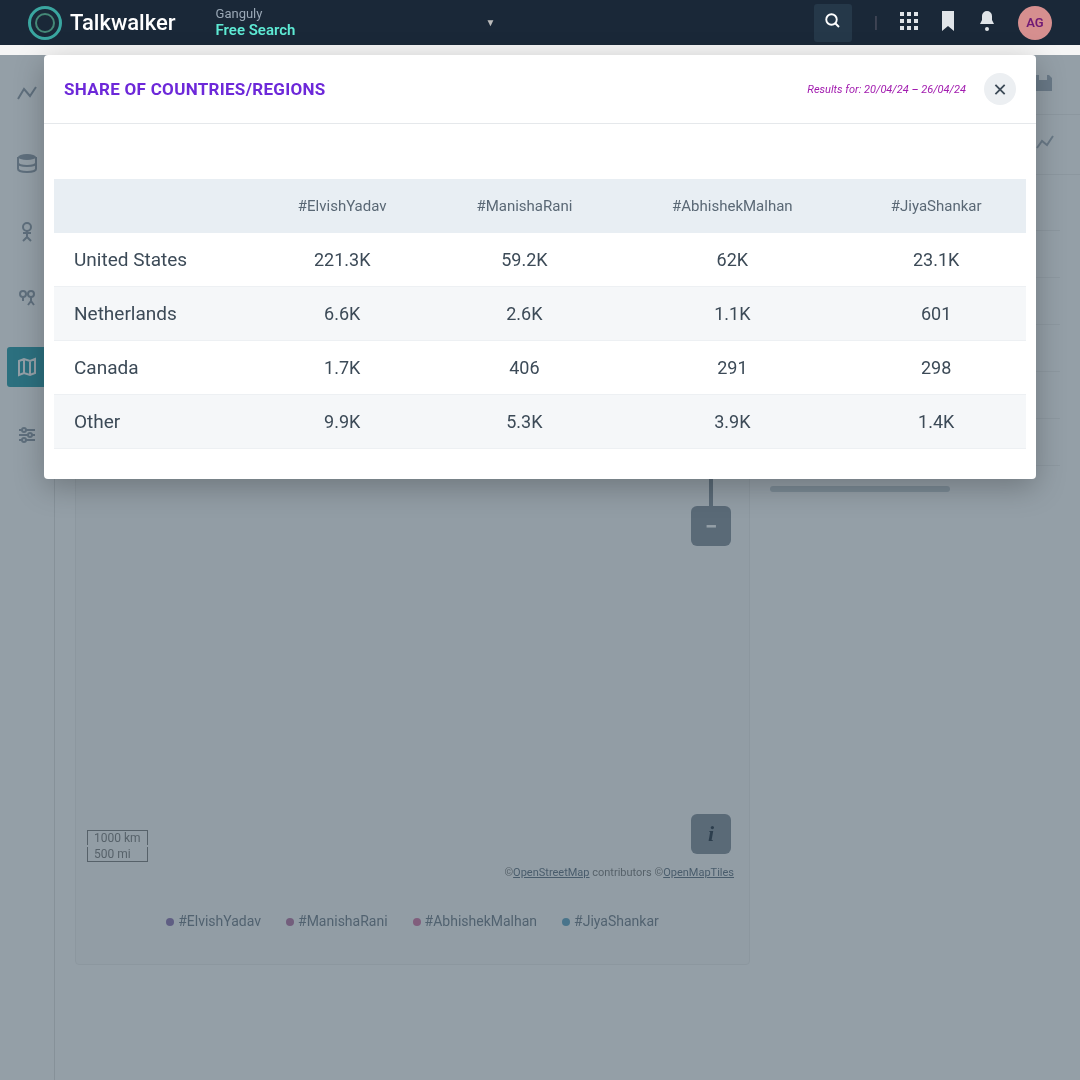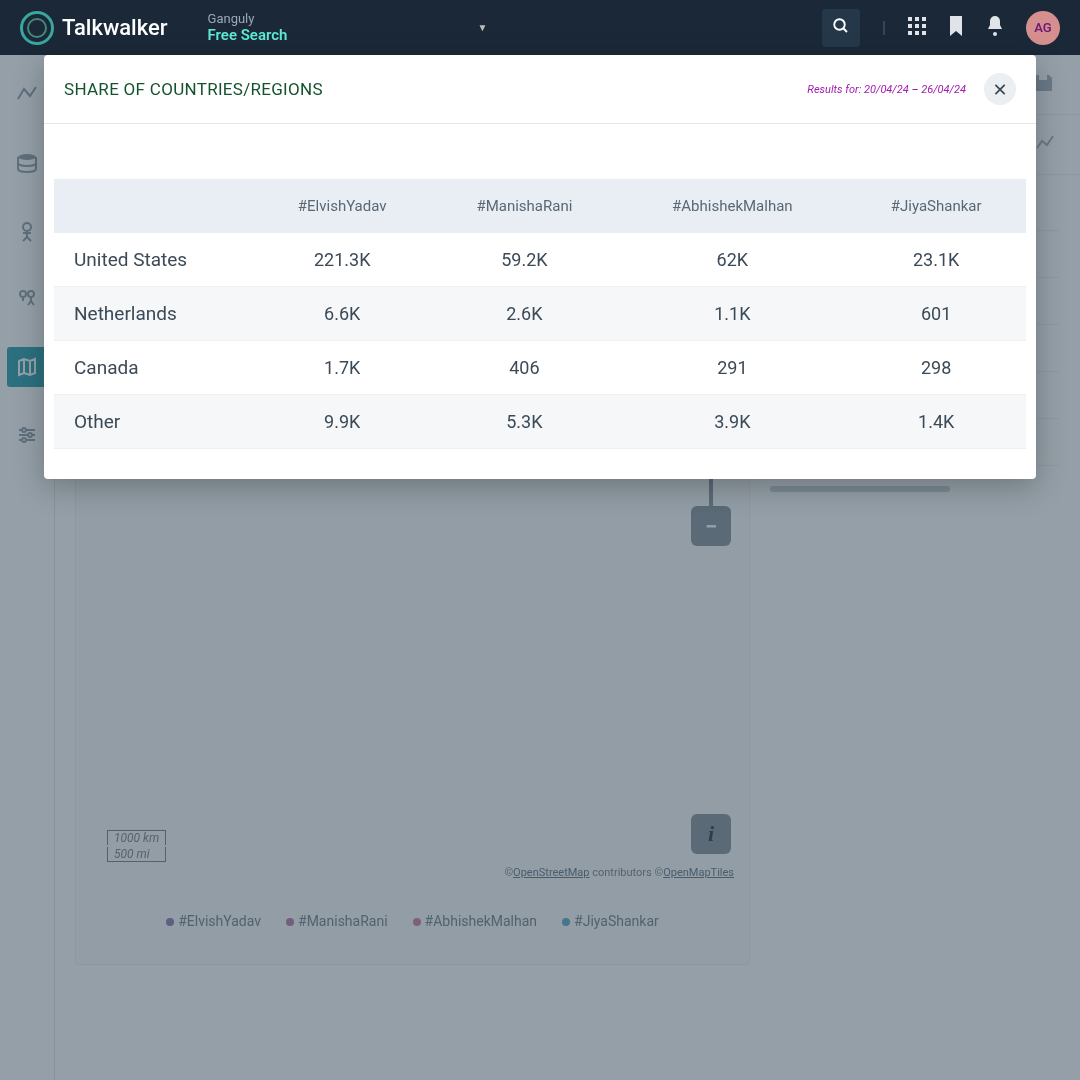--- a/index.html
+++ b/index.html
@@ -7,25 +7,25 @@
   font-family: -apple-system, BlinkMacSystemFont, "Segoe UI", Roboto, Helvetica, Arial, sans-serif;
   width: 1080px;
   height: 1080px;
   overflow: hidden;
   background: #f5f5f5;
   position: relative;
 }
 
 
 .header {
-  height: 55px;
+  height: 45px;
   background: #1a2838;
   display: flex;
   align-items: center;
-  padding: 0 20px;
+  padding: 0 28px;
   color: #fff;
 }
 .logo {
   display: flex;
   align-items: center;
   gap: 8px;
 }
 .logo-circle {
   width: 34px; height: 34px;
   border: 3px solid #3aa6a0;
@@ -103,21 +103,21 @@
   border-radius:4px; position:relative;
 }
 .map-zoom {
   position:absolute; right:18px; top:30px;
   width:40px; height:320px;
   display:flex; flex-direction:column; align-items:center;
 }
 .map-zoom-btn { width:40px; height:40px; background:#7e8a96; border-radius:6px; color:#fff; display:flex; align-items:center; justify-content:center; font-size:22px; font-weight:bold; }
 .map-zoom-track { flex:1; width:4px; background:#7e8a96; }
 .map-info { position:absolute; right:18px; bottom:110px; width:40px; height:40px; background:#7e8a96; border-radius:6px; color:#1a2838; display:flex; align-items:center; justify-content:center; font-size:22px; font-weight:bold; font-style:italic; font-family:Georgia,serif;}
-.map-scale { position:absolute; left:31px; bottom:100px; font-size:12px; color:#777;font-style:italic;}
+.map-scale { position:absolute; left:11px; bottom:100px; font-size:12px; color:#777;}
 .map-scale div { border-left:1px solid #777; border-right:1px solid #777; padding:0 6px; margin-bottom:2px;}
 .map-scale div:first-child { border-top:1px solid #777;}
 .map-scale div:last-child { border-bottom:1px solid #777;}
 .map-attr { position:absolute; right:15px; bottom:85px; font-size:11px; color:#777;}
 .map-attr a{ color:#5a6c7d; text-decoration:underline;}
 .map-legend { position:absolute; left:0; right:0; bottom:35px; display:flex; justify-content:center; gap:25px; font-size:14px; color:#6b7885;}
 .legend-dot { display:inline-block; width:8px; height:8px; border-radius:50%; margin-right:4px; vertical-align:middle;}
 .d1{background:#8b6fb0;} .d2{background:#b56fa0;} .d3{background:#d46fa0;} .d4{background:#5aa0c0;}
 
 .side-table {
@@ -142,21 +142,21 @@
   background:#fff;
   border-radius:4px;
   box-shadow:0 8px 30px rgba(0,0,0,0.25);
 }
 .modal-header {
   display:flex; align-items:center; justify-content:space-between;
   padding:18px 20px;
   border-bottom:1px solid #e5e8eb;
 }
 .modal-title {
-  font-size:17px; font-weight:400; color:#14532d;
+  font-size:17px; font-weight:700; color:#6d28d9;
   letter-spacing:0.3px;
 }
 .modal-sub { font-size:11px; color:#a21caf;font-style:italic; }
 .close-btn {
   width:32px; height:32px; border-radius:50%;
   background:#eceff2; color:#3c4a57;
   display:flex; align-items:center; justify-content:center;
   font-size:18px; margin-left:18px; cursor:pointer;
 }
 .modal-body { padding: 55px 10px 30px 10px; }

